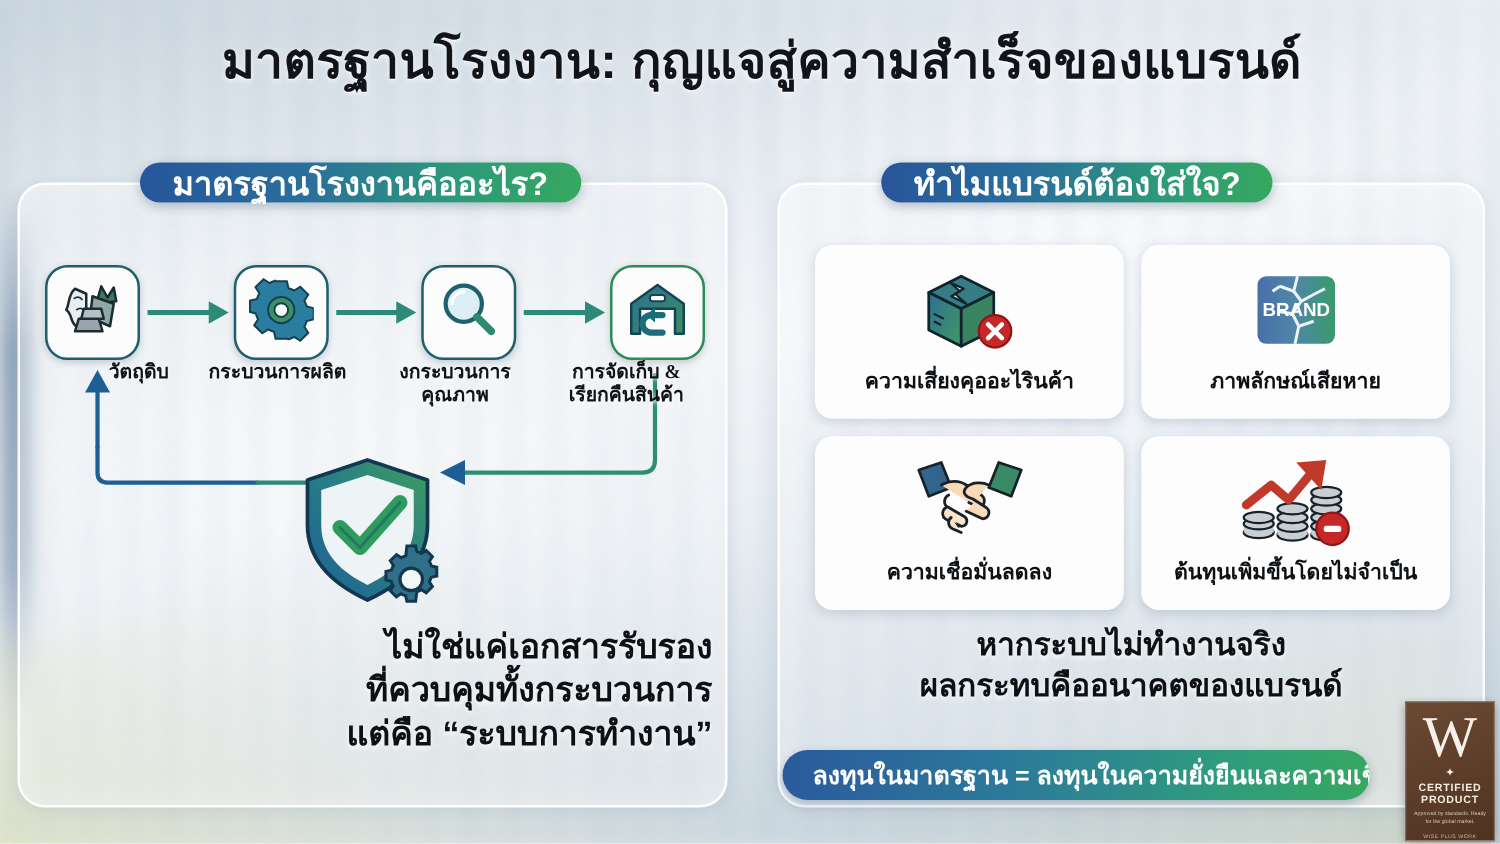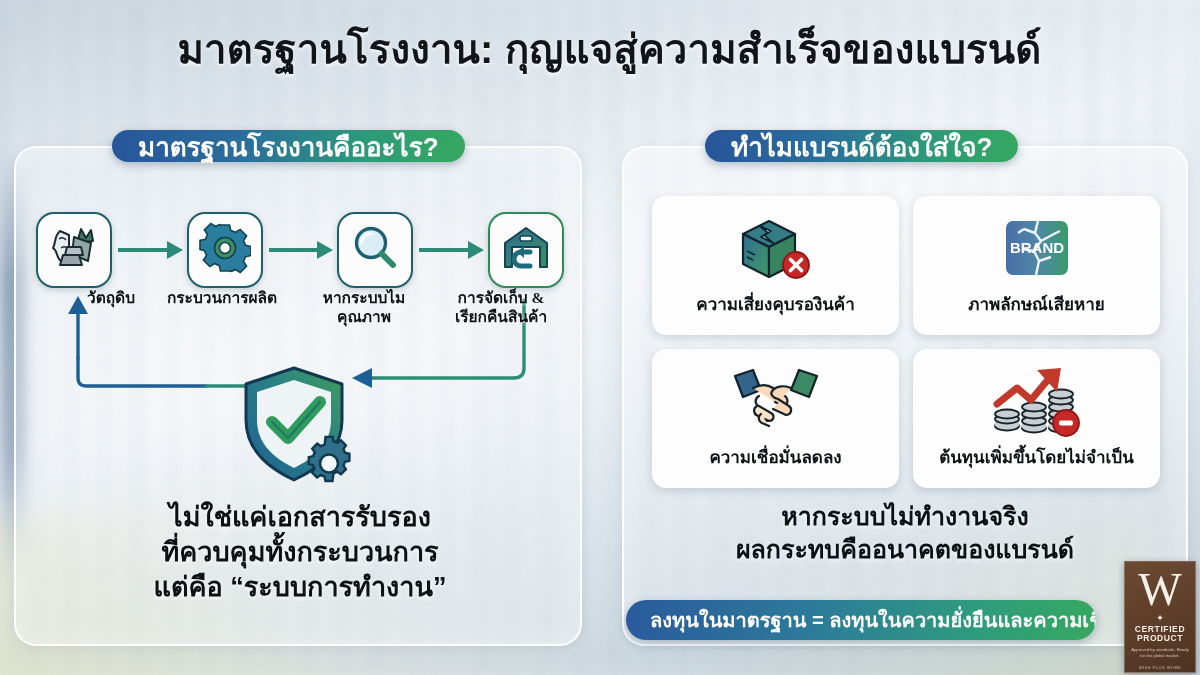--- a/index.html
+++ b/index.html
@@ -165,21 +165,21 @@
     position: absolute;
     left: 232px; top: 358px;
     width: 140px; height: 140px;
     z-index: 5;
   }
 
   
   #left-caption {
     position: absolute;
     left: 30px; top: 500px; width: 540px;
-    text-align: center;
+    text-align: right;
     font-size: 27px;
     font-weight: bold;
     color: #0e1114;
     line-height: 1.30;
     text-shadow: 0 2px 4px rgba(255,255,255,0.8);
     z-index: 5;
   }
 
   
   #cards {
@@ -369,21 +369,21 @@
         </svg>
       </span>
     </div>
 
   </div>
 
   <div id="flow-labels">
     <div class="step-label" style="left:0px; width:150px;">วัตถุดิบ</div>
     <div class="step-label" style="left:94px; width:184px;">กระบวนการผลิต</div>
     <div class="step-label" style="left:258px; width:140px;">
-      <div>หากระบบไม</div>
+      <div>งกระบวนการ</div>
       <div>คุณภาพ</div>
     </div>
     <div class="step-label" style="left:390px; width:150px;">
       <div>การจัดเก็บ &amp;</div>
       <div>เรียกคืนสินค้า</div>
     </div>
   </div>
 
   <svg id="loop-svg" viewBox="0 0 528 180">
     <g fill="none" stroke-width="3.4" stroke-linecap="round">
@@ -442,21 +442,21 @@
             <path d="M10 21 L36 34 L36 64 L10 51 Z" fill="url(#boxg)"></path>
             <path d="M62 21 L36 34 L36 64 L62 51 Z" fill="#37845f"></path>
             <path d="M27 13 L35 20 L28 24 L40 30 L31 22 L38 18 Z" fill="#ffffff" stroke-width="1.8"></path>
             <path d="M14 38 L22 42" stroke-width="1.6" fill="none"></path>
             <path d="M14 44 L20 47" stroke-width="1.6" fill="none"></path>
           </g>
           <circle cx="63" cy="52" r="13" fill="#c62828" stroke="#8e1616" stroke-width="1.8"></circle>
           <path d="M57.5 46.5 L68.5 57.5 M68.5 46.5 L57.5 57.5" stroke="#fff" stroke-width="3.6" stroke-linecap="round"></path>
         </svg>
       </div>
-      <div class="card-label">ความเสี่ยงคุบรองินค้า</div>
+      <div class="card-label">ความเสี่ยงคุออะไรินค้า</div>
     </div>
 
     <div class="card">
       <div class="card-icon">
         <svg width="86" height="70" viewBox="0 0 86 70">
           <defs>
             <linearGradient id="brg" x1="0" y1="0" x2="1" y2="0">
               <stop offset="0%" stop-color="#4a6fa8"></stop>
               <stop offset="48%" stop-color="#4f86a8"></stop>
               <stop offset="100%" stop-color="#3a9a6b"></stop>

